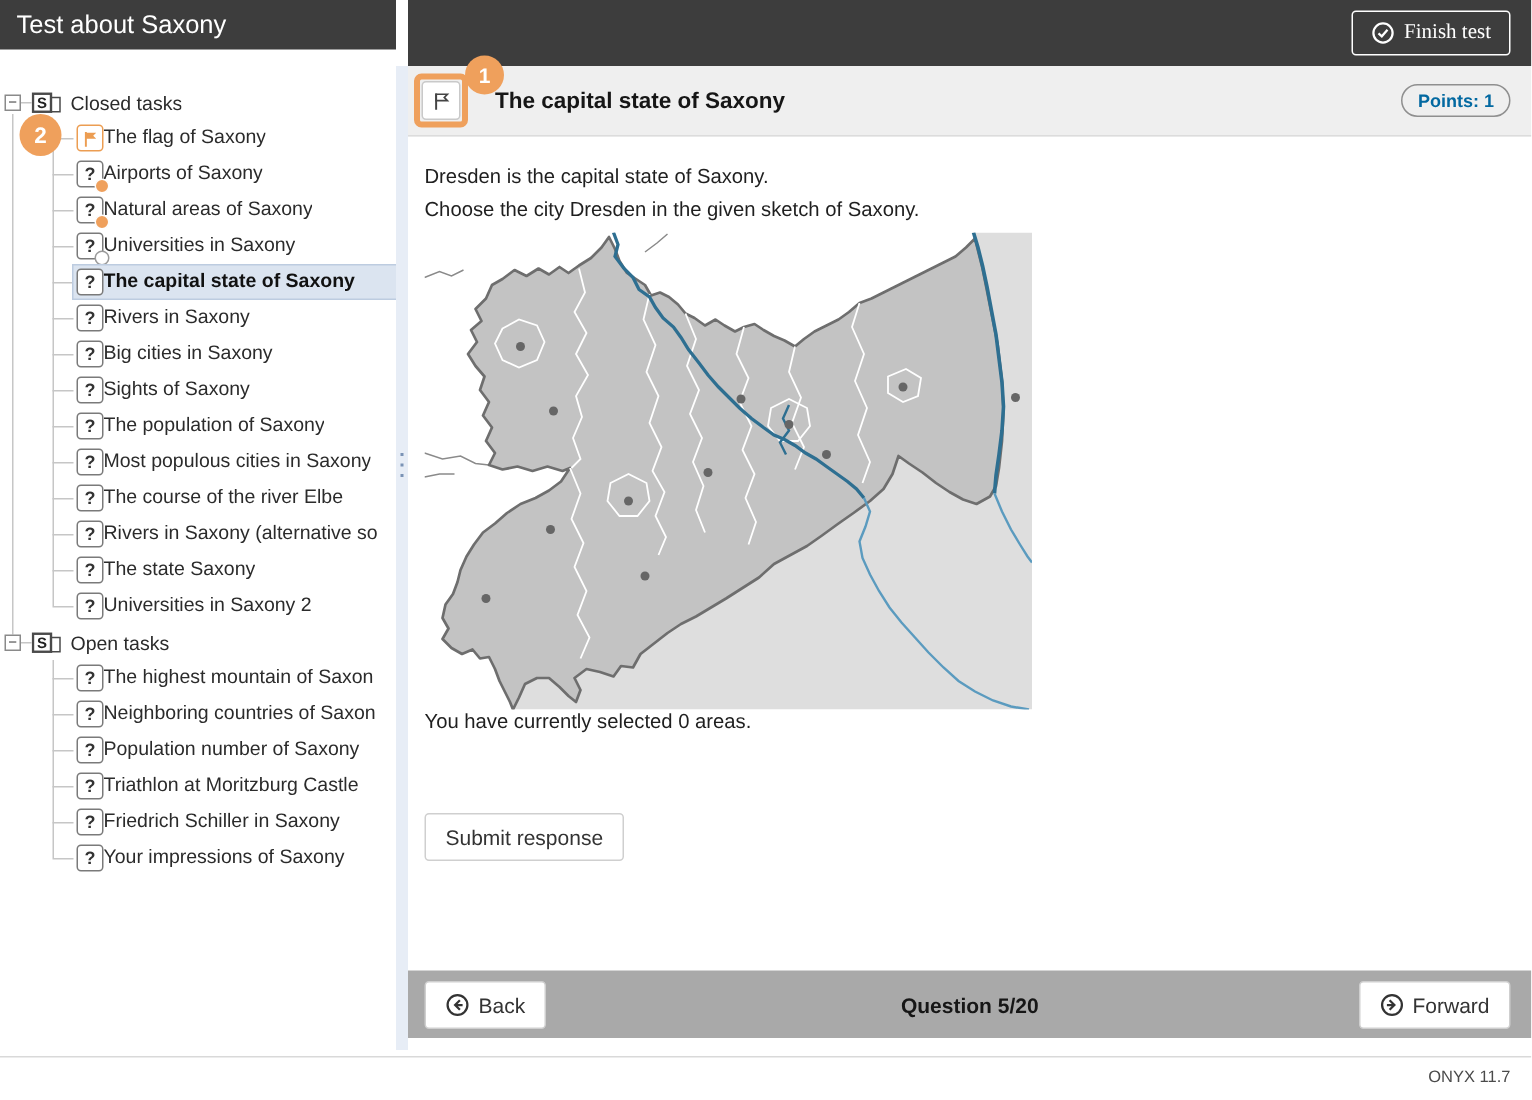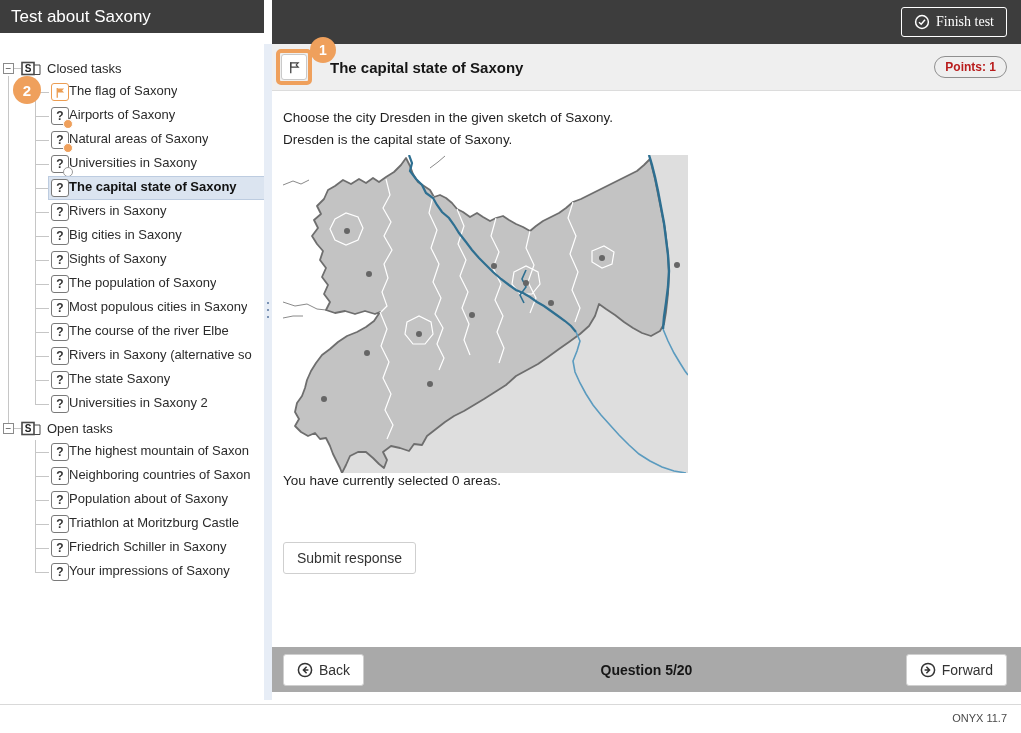--- a/index.html
+++ b/index.html
@@ -52,21 +52,21 @@
   .btn-finish{background:transparent;border:1px solid #fff;color:#fff;padding:6px 12px;font-family:Liberation Serif, serif;}
   .q-header{position:relative;height:46px;background:#efefef;border-bottom:1px solid #dcdcdc;
             display:flex;align-items:center;}
   .callout{position:absolute;left:4px;top:5px;width:28px;height:28px;border:4px solid #efa05c;
            border-radius:5px;background:#efefef;display:flex;align-items:center;justify-content:center;}
   .flagbtn{width:26px;height:26px;background:#fff;border:1px solid #c9c9c9;border-radius:3px;
            display:flex;align-items:center;justify-content:center;}
   .badge-1{left:30px;top:-16px;width:26px;height:26px;font-size:14px;}
   .q-title{margin-left:58px;font-size:15px;font-weight:bold;color:#161616;}
   .points{margin-left:auto;margin-right:14px;border:1px solid #8f8f8f;border-radius:12px;
-          padding:3px 10px;font-size:12px;font-weight:bold;color:#b91c1c;background:transparent;}
+          padding:3px 10px;font-size:12px;font-weight:bold;color:#0369a1;background:transparent;}
   .q-body{padding:19px 14px 0 11px;}
   .q-text p{margin:0 0 7px 0;font-size:13.5px;color:#1f1f1f;}
   .mapwrap{margin-top:8px;width:405px;height:318px;}
   .sel-status{font-size:13.5px;color:#1f1f1f;}
   .submit-row{margin-top:54px;}
   .navbar{position:absolute;left:0;top:647px;width:749px;height:45px;background:#a9a9a9;
           display:flex;align-items:center;padding:0 14px 0 11px;box-sizing:border-box;}
   .nav-center{position:absolute;left:0;right:0;text-align:center;font-weight:bold;font-size:14px;color:#161616;}
   .btn-forward{margin-left:auto;}
   .navbar .btn{position:relative;z-index:1;}
@@ -209,21 +209,21 @@
           </div>
           <div class="trow">
             <span class="selwrap">
               <span class="qicon">?</span>
               <span class="tlabel">Neighboring countries of Saxon</span>
             </span>
           </div>
           <div class="trow">
             <span class="selwrap">
               <span class="qicon">?</span>
-              <span class="tlabel">Population about of Saxony</span>
+              <span class="tlabel">Population number of Saxony</span>
             </span>
           </div>
           <div class="trow">
             <span class="selwrap">
               <span class="qicon">?</span>
               <span class="tlabel">Triathlon at Moritzburg Castle</span>
             </span>
           </div>
           <div class="trow">
             <span class="selwrap">
@@ -273,22 +273,22 @@
           </span>
         </button>
         <div class="badge badge-1">1</div>
       </div>
       <div class="q-title">The capital state of Saxony</div>
       <div class="points">Points: 1</div>
     </div>
 
     <div class="q-body">
       <div class="q-text">
+        <p>Dresden is the capital state of Saxony.</p>
         <p>Choose the city Dresden in the given sketch of Saxony.</p>
-        <p>Dresden is the capital state of Saxony.</p>
       </div>
 
       <div class="mapwrap">
         <svg width="405" height="318" viewBox="0 0 405 318">
           <rect x="0" y="0" width="405" height="318" fill="#ffffff"></rect>
 
           <path fill="#dedede" d="M367,0 L405,0 L405,318 L59,318
             L63,310 L67,301 L75,297 L83,297 L90,303 L96,309 L101,313
             L104,305 L100,297 L108,291 L117,293 L126,296 L131,289 L139,290 L144,281 L153,274 L162,267
             L171,261 L181,256 L191,250 L201,244 L212,237 L223,230 L233,221 L244,215 L255,209 L265,202

